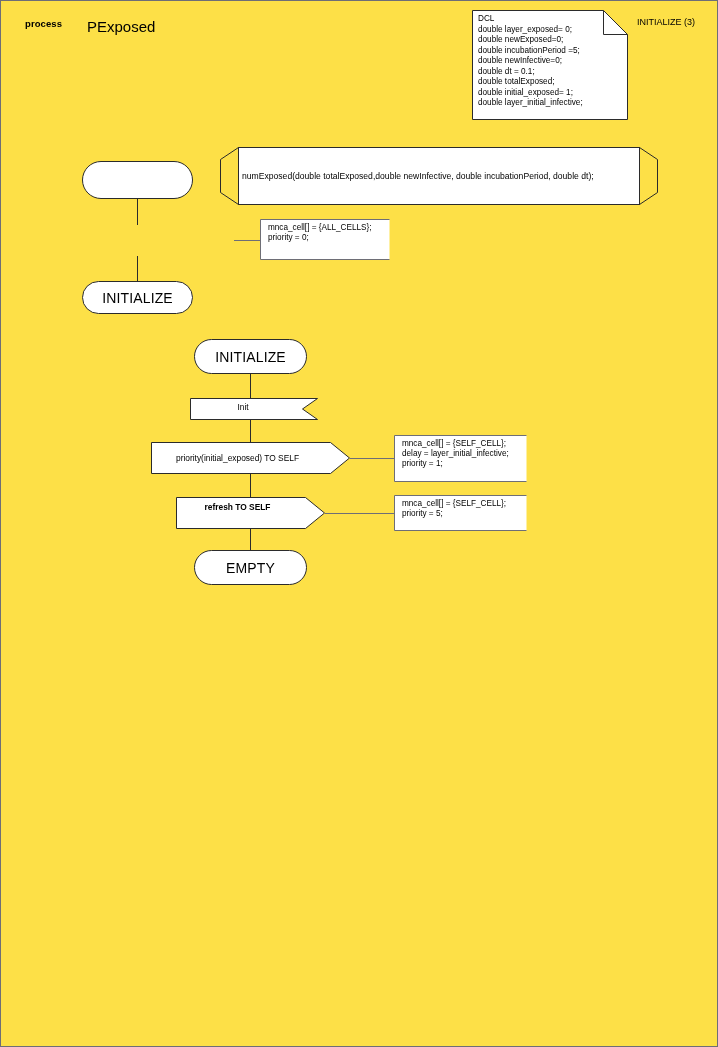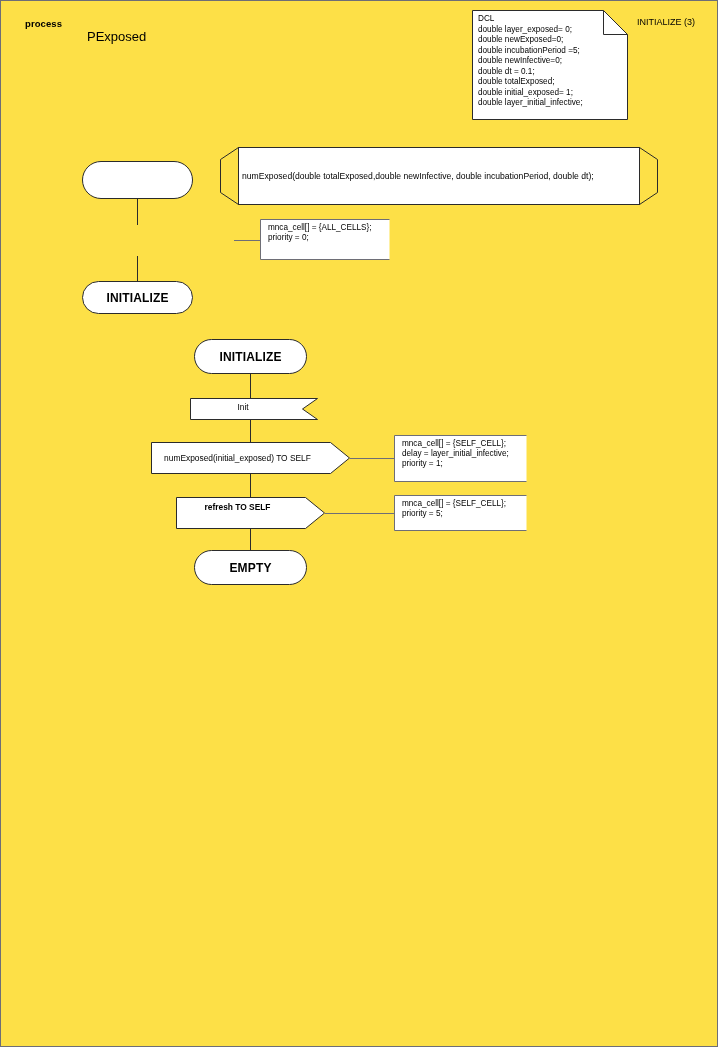--- a/index.html
+++ b/index.html
@@ -24,23 +24,22 @@
   
   #hdr-process {
     left: 24px; top: 17px;
     font-size: 9.5px;
     font-weight: bold;
     color: #000;
     letter-spacing: .1px;
   }
   #hdr-name {
     left: 86px; top: 17px;
-    font-size: 13px;
-    color: #000;
-    margin-top: 11px;
+    font-size: 15px;
+    color: #000;
   }
   #hdr-state-ref {
     left: 636px; top: 16px;
     font-size: 9px;
     color: #000;
     white-space: nowrap;
   }
 
   
   #dcl-box {
@@ -76,24 +75,23 @@
 
   
   .state {
     border: 1px solid #2b2b2b;
     border-radius: 22px;
     background: #fff;
     box-sizing: border-box;
     display: flex;
     align-items: center;
     justify-content: center;
-    font-size: 12px;
+    font-size: 14px;
     color: #000;
     letter-spacing: .15px;
-    font-weight: bold;
   }
 
   
   .sym-wrap { }
   .sym-label {
     position: absolute;
     left: 0; top: 0;
     width: 100%; height: 100%;
     display: flex;
     align-items: center;
@@ -197,21 +195,21 @@
     </svg>
     <div class="sym-label inp">Init</div>
   </div>
 
   <div class="abs vline" style="left:249px; top:419px; width:1px; height:22px;"></div>
 
   <div class="abs sym-wrap" style="left:150px; top:441px; width:199px; height:32px;">
     <svg width="199" height="32" viewBox="0 0 199 32">
       <path d="M0.5,0.5 L179.5,0.5 L198.5,16 L179.5,31.5 L0.5,31.5 Z" fill="#ffffff" stroke="#2b2b2b" stroke-width="1"></path>
     </svg>
-    <div class="sym-label out">numExposed(initial_exposed) TO SELF</div>
+    <div class="sym-label out">priority(initial_exposed) TO SELF</div>
   </div>
 
   <div class="abs hline" style="left:349px; top:457px; width:45px; height:1px;"></div>
 
   <div class="abs comment" id="cmt2" style="left:393px; top:434px; width:133px; height:47px;">
     <svg width="133" height="47" viewBox="0 0 133 47">
       <path d="M132.5,0.5 L0.5,0.5 L0.5,46.5 L132.5,46.5" fill="#ffffff" stroke="#6e6e76" stroke-width="1"></path>
     </svg>
     <div class="ctext">mnca_cell[] = {SELF_CELL};
 delay = layer_initial_infective;

